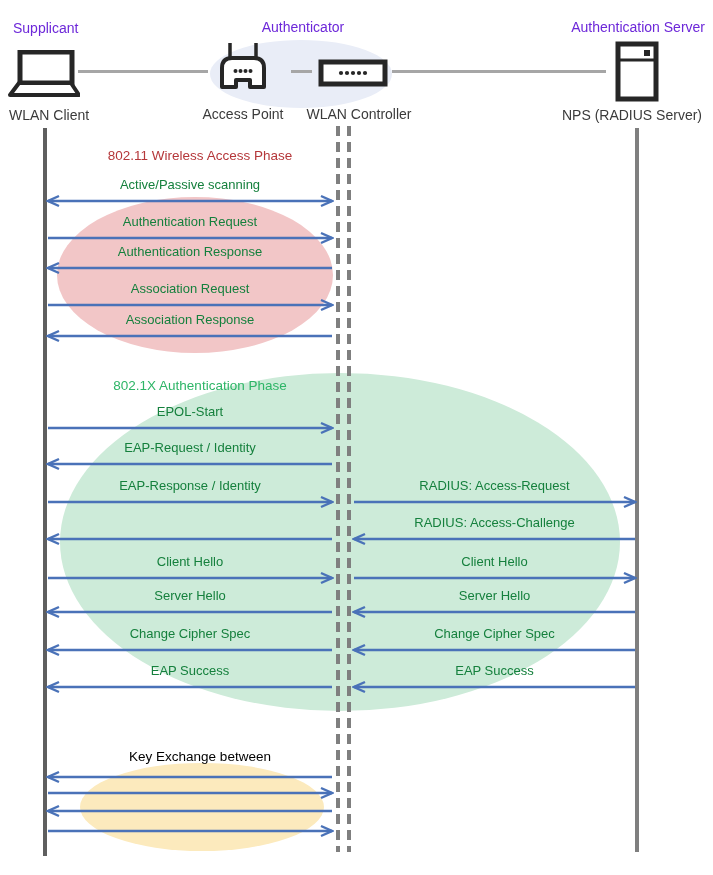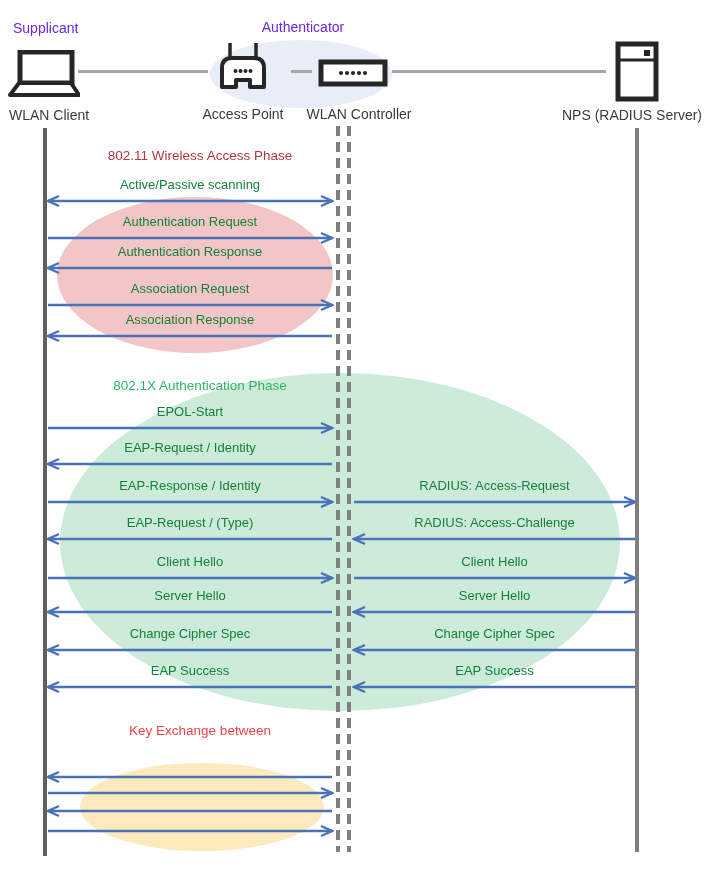--- a/index.html
+++ b/index.html
@@ -24,20 +24,21 @@
 
 <div class="stage">
 
   <div class="ellipse" style="left: 210px; top: 40px; width: 182px; height: 68px; background: rgb(233, 237, 247);"></div>
   <div class="ellipse" style="left: 57px; top: 197px; width: 276px; height: 156px; background: rgb(242, 198, 199);"></div>
   <div class="ellipse" style="left: 60px; top: 373px; width: 560px; height: 338px; background: rgb(205, 235, 217);"></div>
   <div class="ellipse" style="left: 80px; top: 763px; width: 244px; height: 88px; background: rgb(252, 234, 189);"></div>
 
   <div class="actor-title" style="left:13px;top:20px;">Supplicant</div>
   <div class="actor-title center" style="left:233px;top:19px;width:140px;">Authenticator</div>
+  <div class="actor-title right" style="left:540px;top:19px;width:165px;">Authentication Server</div>
 
   <div class="connector" style="left:78px;top:70px;width:130px;"></div>
   <div class="connector" style="left:291px;top:70px;width:21px;"></div>
   <div class="connector" style="left:392px;top:70px;width:214px;"></div>
 
   <svg class="icon" style="left:8px;top:50px;" width="72" height="48" viewBox="0 0 72 48">
     <rect x="12" y="2" width="52" height="31" fill="#ffffff" stroke="#262626" stroke-width="5"></rect>
     <path d="M2 45 L11 33 H63 L71 45 Z" fill="#ffffff" stroke="#262626" stroke-width="4" stroke-linejoin="round"></path>
   </svg>
 
@@ -71,21 +72,21 @@
   <div class="device-label center" style="left:303px;top:106px;width:112px;">WLAN Controller</div>
   <div class="device-label right" style="left:540px;top:107px;width:162px;">NPS (RADIUS Server)</div>
 
   <div class="lifeline" style="left: 43px; top: 128px; height: 728px; background: rgb(95, 95, 95);"></div>
   <div class="lifeline dashed" style="left:336px;top:126px;height:726px;"></div>
   <div class="lifeline dashed" style="left:347px;top:126px;height:726px;"></div>
   <div class="lifeline" style="left: 635px; top: 128px; height: 724px; background: rgb(127, 127, 127);"></div>
 
   <div class="phase-title" style="left: 45px; top: 146px; width: 310px; color: rgb(181, 55, 58);">802.11 Wireless Access Phase</div>
   <div class="phase-title" style="left: 45px; top: 376px; width: 310px; color: rgb(46, 181, 103);">802.1X Authentication Phase</div>
-  <div class="phase-title" style="left: 45px; top: 721px; width: 310px; color: #ef4444;">
+  <div class="phase-title" style="left: 45px; top: 747px; width: 310px; color: #000000;">
     <div>Key Exchange between</div>
   </div>
 
   <div>
       <div class="msg" style="left: 46px; top: 176px; width: 288px;">
         <div class="msg-label">Active/Passive scanning</div>
         <svg width="288" height="14">
           <polyline points="2,7 286,7" fill="none" stroke="#4a72b8" stroke-width="2.4"></polyline>
           <polyline points="275,2 286,7 275,12" fill="none" stroke="#4a72b8" stroke-width="2.4"></polyline>
           <polyline points="13,2 2,7 13,12" fill="none" stroke="#4a72b8" stroke-width="2.4"></polyline>
@@ -141,21 +142,20 @@
         </svg>
       </div>
       <div class="msg" style="left: 352px; top: 477px; width: 285px;">
         <div class="msg-label">RADIUS: Access-Request</div>
         <svg width="285" height="14">
           <polyline points="2,7 283,7" fill="none" stroke="#4a72b8" stroke-width="2.4"></polyline>
           <polyline points="272,2 283,7 272,12" fill="none" stroke="#4a72b8" stroke-width="2.4"></polyline>
         </svg>
       </div>
       <div class="msg" style="left: 46px; top: 514px; width: 288px;">
-        <div class="msg-label">EAP-Request / (Type)</div>
         <svg width="288" height="14">
           <polyline points="2,7 286,7" fill="none" stroke="#4a72b8" stroke-width="2.4"></polyline>
           <polyline points="13,2 2,7 13,12" fill="none" stroke="#4a72b8" stroke-width="2.4"></polyline>
         </svg>
       </div>
       <div class="msg" style="left: 352px; top: 514px; width: 285px;">
         <div class="msg-label">RADIUS: Access-Challenge</div>
         <svg width="285" height="14">
           <polyline points="2,7 283,7" fill="none" stroke="#4a72b8" stroke-width="2.4"></polyline>
           <polyline points="13,2 2,7 13,12" fill="none" stroke="#4a72b8" stroke-width="2.4"></polyline>

